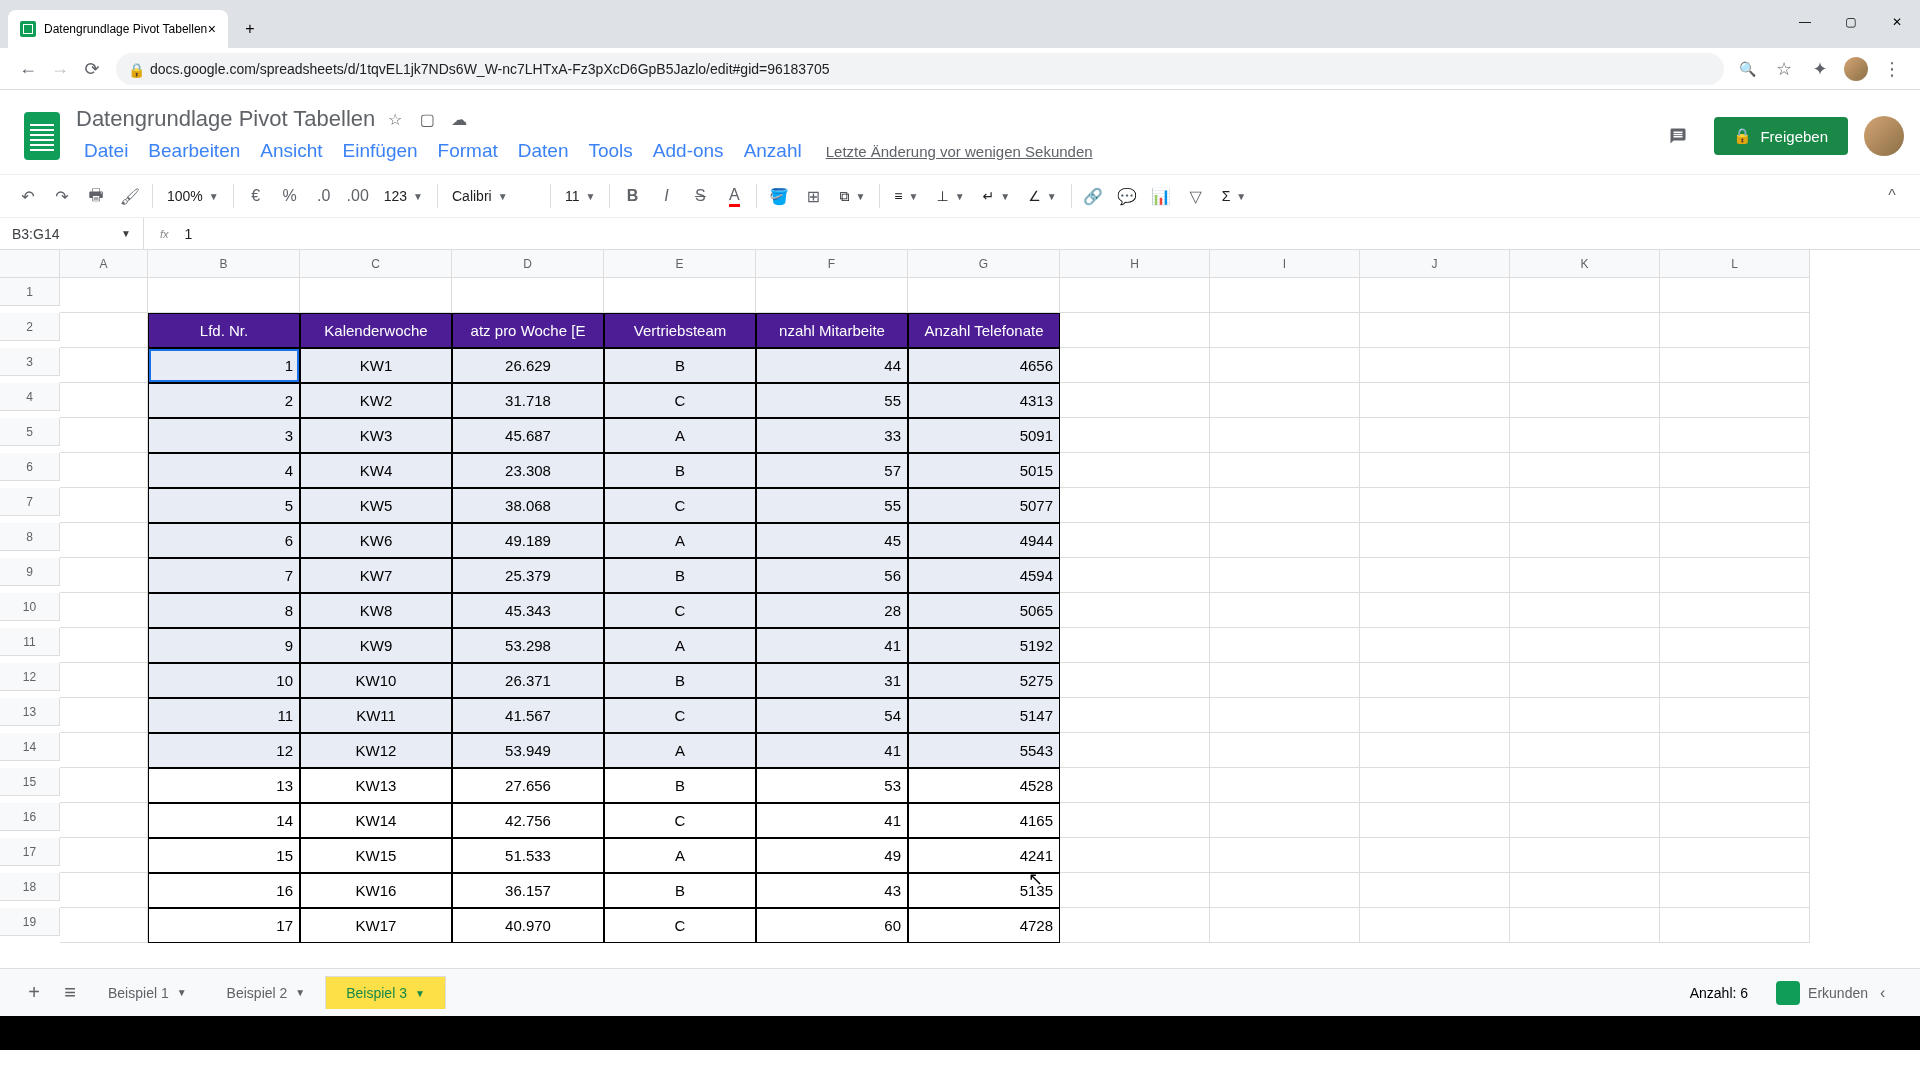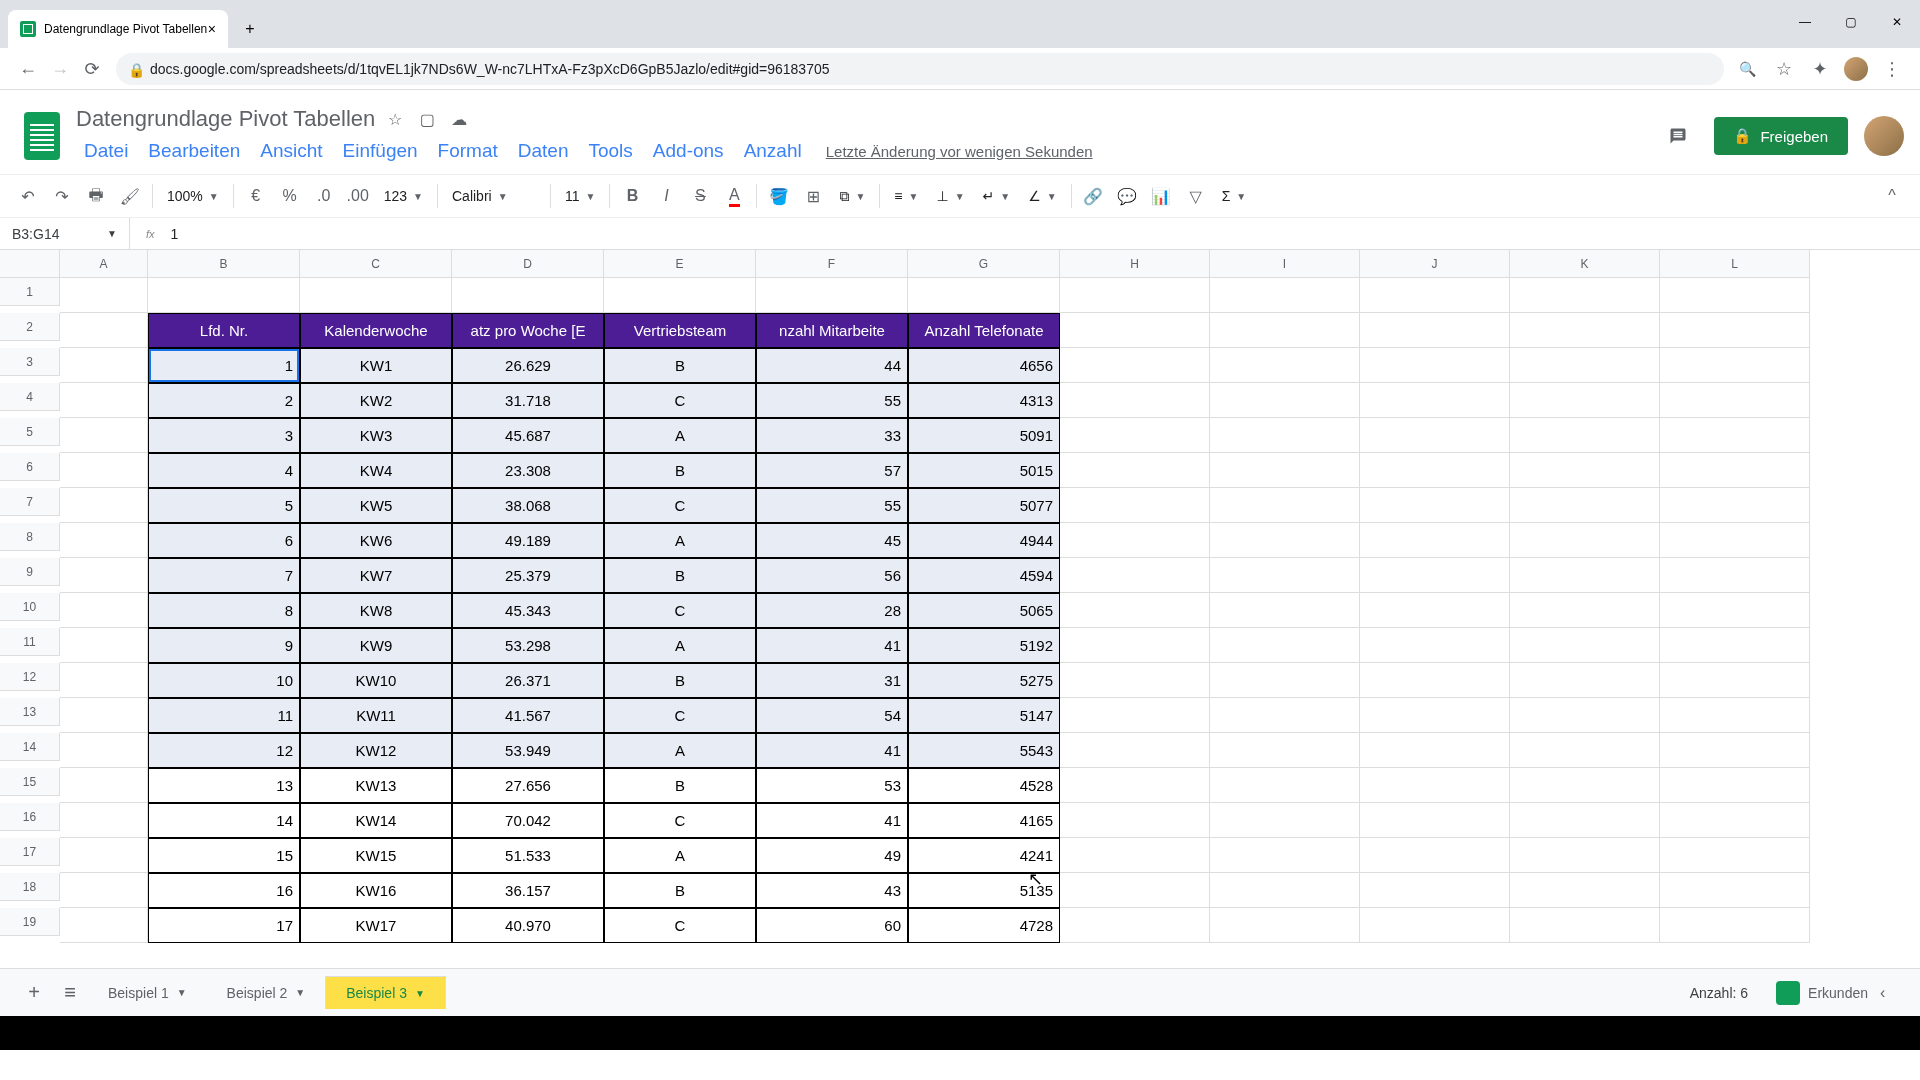--- a/index.html
+++ b/index.html
@@ -41,21 +41,21 @@
 
 .toolbar { height: 44px; border-top: 1px solid #eee; border-bottom: 1px solid #eee; display: flex; align-items: center; padding: 0 12px; gap: 2px; }
 .tb-btn { width: 32px; height: 32px; display: flex; align-items: center; justify-content: center; color: #5f6368; cursor: pointer; border-radius: 2px; font-size: 16px; }
 .tb-divider { width: 1px; height: 24px; background: #ddd; margin: 0 4px; }
 .tb-select { display: flex; align-items: center; padding: 0 8px; gap: 6px; cursor: pointer; font-size: 14px; color: #202124; }
 .tb-select .caret { font-size: 10px; color: #5f6368; }
 .collapse-btn { margin-left: auto; }
 
 
 .formula-row { height: 32px; display: flex; align-items: center; border-bottom: 1px solid #ddd; }
-.name-box { width: 130px; display: flex; align-items: center; padding: 0 12px; font-size: 14px; color: #3c4043; border-right: 1px solid #ddd; height: 100%; justify-content: space-between; }
+.name-box { width: 144px; display: flex; align-items: center; padding: 0 12px; font-size: 14px; color: #3c4043; border-right: 1px solid #ddd; height: 100%; justify-content: space-between; }
 .fx-label { padding: 0 16px; color: #888; font-style: italic; font-size: 11px; }
 .formula-input { flex: 1; font-size: 14px; color: #202124; }
 
 
 .grid-wrap { position: relative; height: 718px; overflow: hidden; }
 .grid { display: grid; grid-template-columns: 60px 88px 152px 152px 152px 152px 152px 152px repeat(5, 150px); }
 .col-header, .row-header, .corner { background: #f8f9fa; border-right: 1px solid #ddd; border-bottom: 1px solid #ddd; display: flex; align-items: center; justify-content: center; font-size: 12px; color: #5f6368; height: 28px; }
 .corner { position: sticky; top: 0; left: 0; z-index: 3; }
 .col-header { position: sticky; top: 0; z-index: 2; }
 .row-header { position: sticky; left: 0; z-index: 1; }
@@ -66,21 +66,21 @@
 .data-cell.num { justify-content: flex-end; }
 .data-cell.ctr { justify-content: center; }
 .selected { background: #e8ecf5 !important; }
 .sel-outline { box-shadow: inset 0 0 0 2px #1a73e8; }
 
 
 .sheet-tabs { height: 48px; border-top: 1px solid #ddd; display: flex; align-items: center; padding: 0 16px; background: #f8f9fa; }
 .sheet-tab-btn { width: 36px; height: 36px; display: flex; align-items: center; justify-content: center; color: #5f6368; cursor: pointer; font-size: 20px; }
 .sheet-tab { padding: 8px 20px; font-size: 14px; color: #5f6368; cursor: pointer; display: flex; align-items: center; gap: 8px; }
 .sheet-tab.active { background: #fde047; color: #1a8847; font-weight: 500; border-top: 1px solid #ddd; border-left: 1px solid #ddd; border-right: 1px solid #ddd; }
-.status-text { margin-left: auto; font-size: 14px; color: #404040; }
+.status-text { margin-left: auto; font-size: 14px; color: #000000; }
 .explore { margin-left: 28px; display: flex; align-items: center; gap: 8px; color: #5f6368; font-size: 14px; cursor: pointer; }
 .explore-icon { width: 24px; height: 24px; background: #0f9d58; border-radius: 4px; }
 .side-toggle { width: 24px; font-size: 16px; margin-left: 12px; cursor: pointer; color: #5f6368; }
 
 .black-bar { background: #000; height: 34px; }
 
 .cursor-arrow { position: absolute; top: 618px; left: 1028px; font-size: 18px; z-index: 100; pointer-events: none; }
 
 svg { width: 18px; height: 18px; }
 </style>
@@ -434,21 +434,21 @@
       <div class="cell data-cell num">4528</div>
       <div class="cell"></div>
       <div class="cell"></div>
       <div class="cell"></div>
       <div class="cell"></div>
       <div class="cell"></div>
       <div class="row-header">16</div>
       <div class="cell"></div>
       <div class="cell data-cell num">14</div>
       <div class="cell data-cell ctr">KW14</div>
-      <div class="cell data-cell ctr">70.042</div>
+      <div class="cell data-cell ctr">42.756</div>
       <div class="cell data-cell ctr">C</div>
       <div class="cell data-cell num">41</div>
       <div class="cell data-cell num">4165</div>
       <div class="cell"></div>
       <div class="cell"></div>
       <div class="cell"></div>
       <div class="cell"></div>
       <div class="cell"></div>
       <div class="row-header">17</div>
       <div class="cell"></div>

